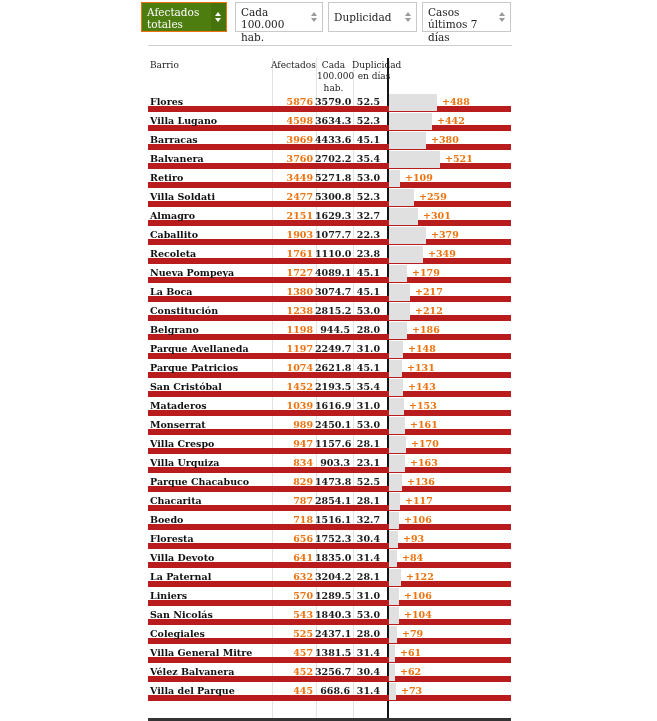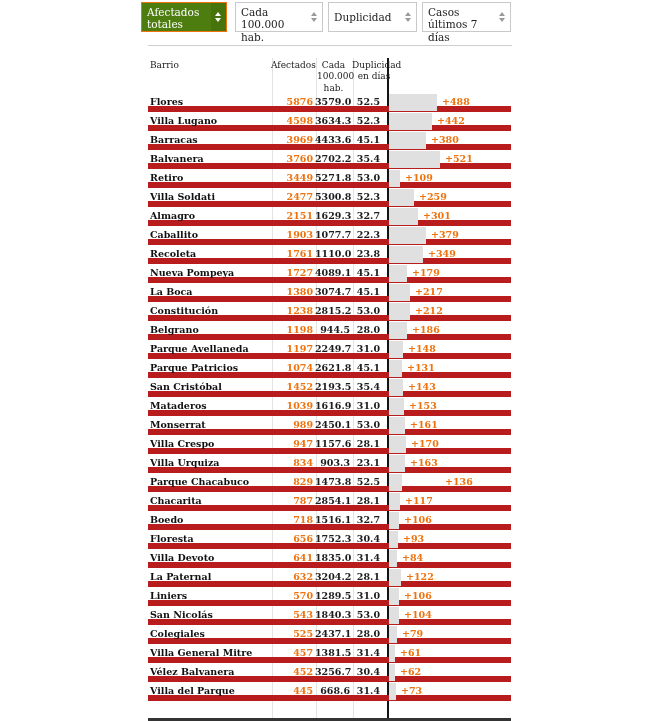--- a/index.html
+++ b/index.html
@@ -285,21 +285,21 @@
     <span class="bar" style="width: 16px;"></span>
     <span class="cell c-casos" style="left: 262px;">+163</span>
   </div>
 
   <div class="row">
     <span class="cell c-barrio">Parque Chacabuco</span>
     <span class="cell c-af">829</span>
     <span class="cell c-cada">1473.8</span>
     <span class="cell c-dup">52.5</span>
     <span class="bar" style="width: 13px;"></span>
-    <span class="cell c-casos" style="left: 259px; margin-left: 38px;">+136</span>
+    <span class="cell c-casos" style="left: 259px;">+136</span>
   </div>
 
   <div class="row">
     <span class="cell c-barrio">Chacarita</span>
     <span class="cell c-af">787</span>
     <span class="cell c-cada">2854.1</span>
     <span class="cell c-dup">28.1</span>
     <span class="bar" style="width: 11px;"></span>
     <span class="cell c-casos" style="left: 257px;">+117</span>
   </div>

